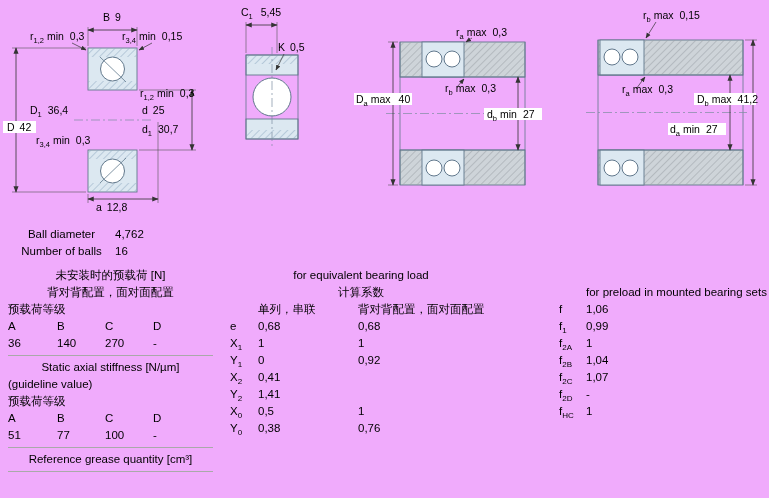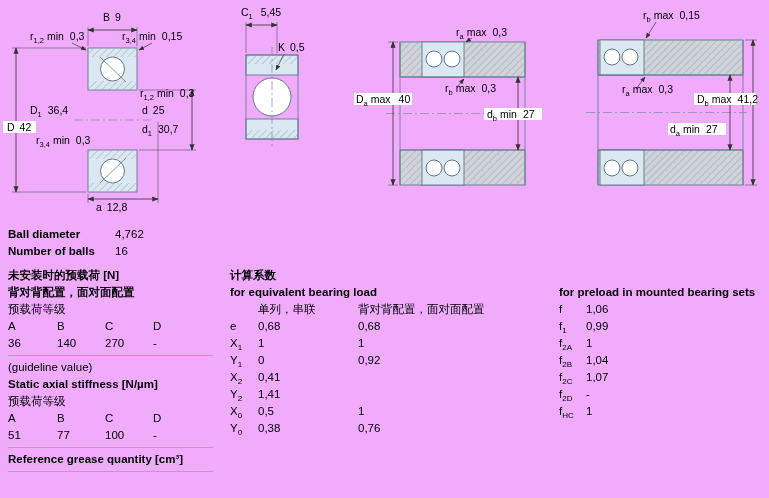--- a/index.html
+++ b/index.html
@@ -1,20 +1,20 @@
 <!DOCTYPE html>
 <html><head>
 <meta charset="utf-8">
 <style>
   html,body{margin:0;padding:0;background:#fff;}
   .page{position:relative;width:769px;height:498px;background:#f0abfc;overflow:hidden;
         font-family:"Liberation Sans",sans-serif;font-size:11.5px;color:#000;}
   .col{position:absolute;}
   .row{height:17px;line-height:17px;white-space:nowrap;}
-  .b{font-weight:bold;}
+  .b{font-weight:normal;text-align:center;}
   .kv{display:grid;grid-template-columns:107px 1fr;height:17px;line-height:17px;}
   .kv2{display:grid;grid-template-columns:49px 1fr;height:17px;line-height:17px;}
   .grid4{display:grid;grid-template-columns:49px 48px 48px 1fr;height:17px;line-height:17px;}
   .calcgrid{display:grid;grid-template-columns:28px 100px 1fr;height:17px;line-height:17px;white-space:nowrap;}
   .pfgrid{display:grid;grid-template-columns:27px 1fr;height:17px;line-height:17px;}
   hr{border:none;border-top:1px solid #a9a9a9;margin:3px 0;}
   sub{font-size:8px;}
   
   svg text{font-family:"Liberation Sans",sans-serif;font-size:10.5px;fill:#000;}
   svg .sub{font-size:7.5px;}
@@ -189,43 +189,43 @@
       <span>C</span>
       <span>D</span>
     </div>
     <div class="grid4">
       <span>36</span>
       <span>140</span>
       <span>270</span>
       <span>-</span>
     </div>
     <hr>
+    <div class="row b">Static axial stiffness [N/µm]</div>
     <div class="row">(guideline value)</div>
-    <div class="row b">Static axial stiffness [N/µm]</div>
     <div class="row">预载荷等级</div>
     <div class="grid4">
       <span>A</span>
       <span>B</span>
       <span>C</span>
       <span>D</span>
     </div>
     <div class="grid4">
       <span>51</span>
       <span>77</span>
       <span>100</span>
       <span>-</span>
     </div>
     <hr>
     <div class="row b">Reference grease quantity [cm³]</div>
     <hr>
   </div>
 
   <div class="col" style="left:230px;top:267px;width:262px;">
+    <div class="row b">for equivalent bearing load</div>
     <div class="row b">计算系数</div>
-    <div class="row b">for equivalent bearing load</div>
     <div class="calcgrid">
       <span></span>
       <span>单列，串联</span>
       <span>背对背配置，面对面配置</span>
     </div>
     <div class="calcgrid">
       <span><span>e</span><sub></sub></span>
       <span>0,68</span>
       <span>0,68</span>
     </div>

